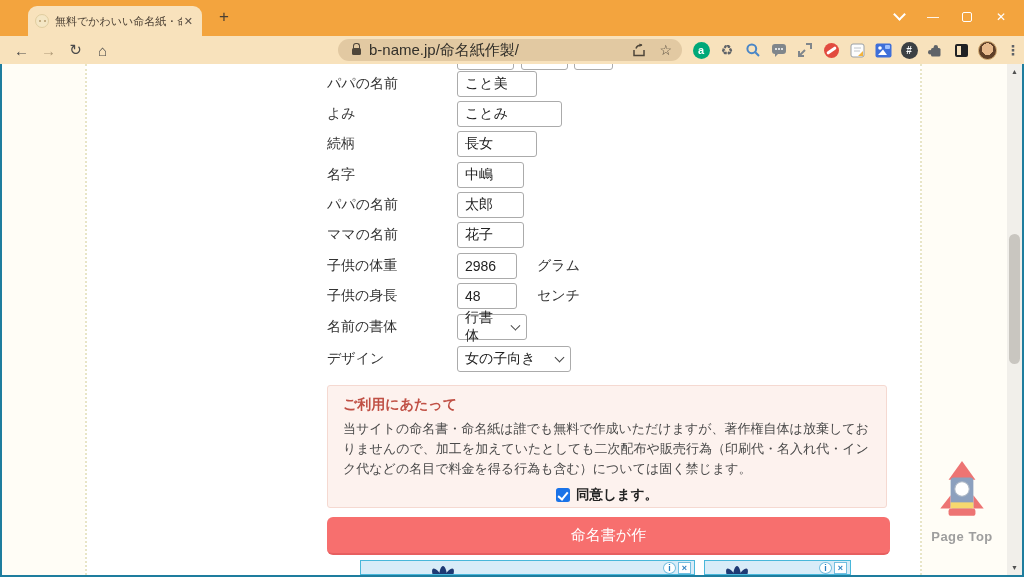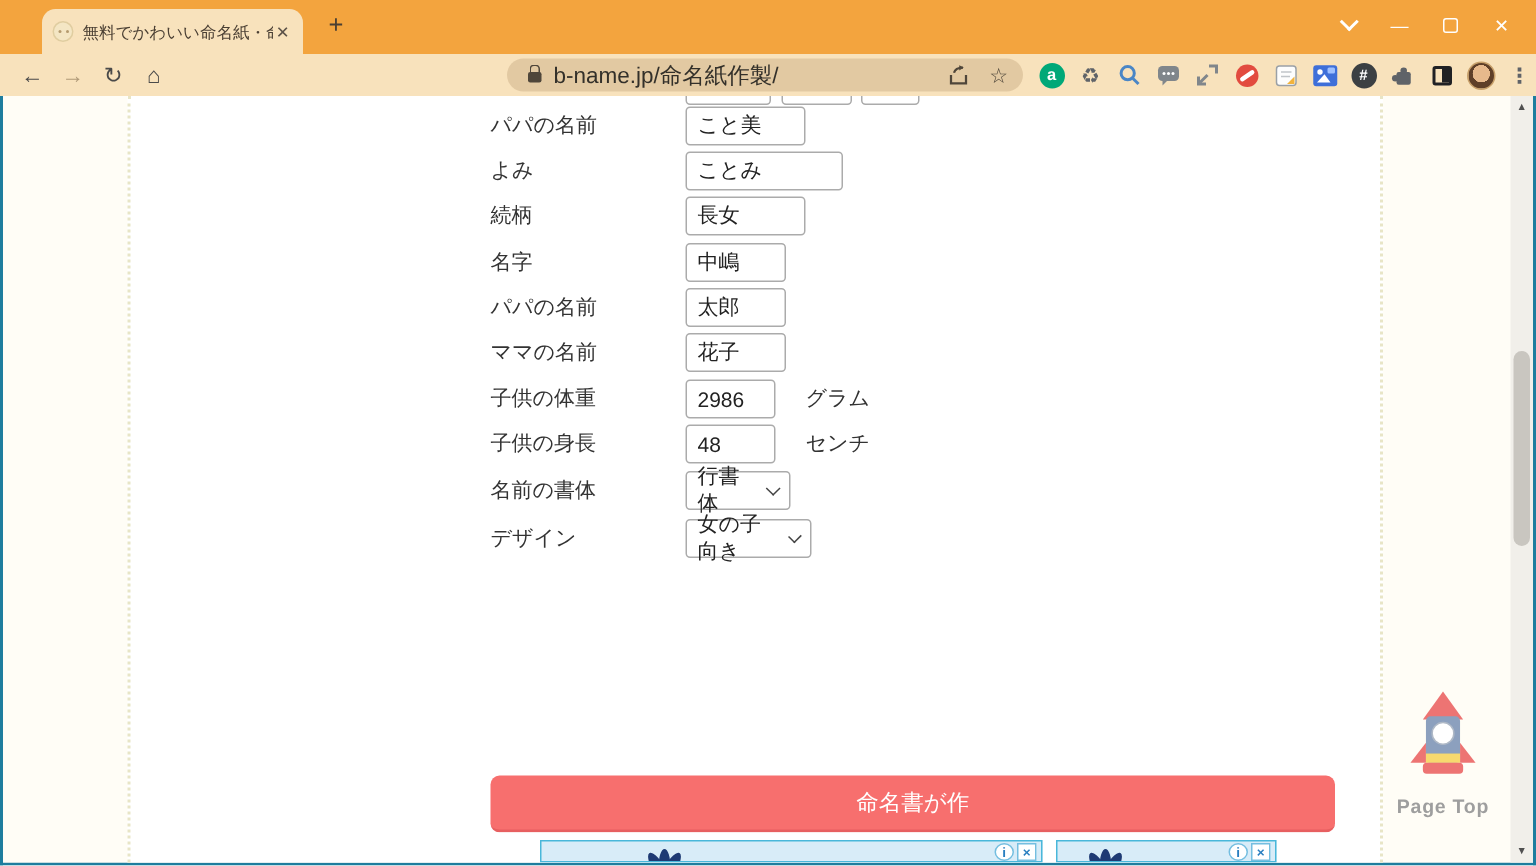--- a/index.html
+++ b/index.html
@@ -245,27 +245,35 @@
           </div>
           <div class="frow" style="top: 250px;">
             <span class="flabel">名前の書体</span>
             <div class="fselect" style="width: 70px; justify-content: space-between;">
               <span>行書体</span>
               <span class="caret"></span>
             </div>
           </div>
           <div class="frow" style="top: 282px;">
             <span class="flabel">デザイン</span>
-            <div class="fselect" style="width: 84px;">
+            <div class="fselect" style="width: 114px;">
               <span>女の子向き</span>
               <span class="caret"></span>
             </div>
           </div>
         </div>
 
+      <div class="notice">
+        <div class="notice-title">ご利用にあたって</div>
+        <div class="notice-body">当サイトの命名書・命名紙は誰でも無料で作成いただけますが、著作権自体は放棄しておりませんので、加工を加えていたとしても二次配布や販売行為（印刷代・名入れ代・インク代などの名目で料金を得る行為も含む）については固く禁じます。</div>
+        <div class="agree">
+          <span class="cbox"></span>
+          <span class="agree-label">同意します。</span>
+        </div>
+      </div>
 
       <div class="submit">命名書が作</div>
 
       <div class="ad" style="left:273px;width:335px;">
         <span class="ad-flower" style="left:60px;">
           <svg width="44" height="30" viewBox="0 0 44 30">
               <g fill="#1E3A74">
                 <ellipse cx="22" cy="14" rx="4" ry="12"></ellipse>
                 <ellipse cx="22" cy="14" rx="4" ry="12" transform="rotate(30 22 22)"></ellipse>
                 <ellipse cx="22" cy="14" rx="4" ry="12" transform="rotate(-30 22 22)"></ellipse>

